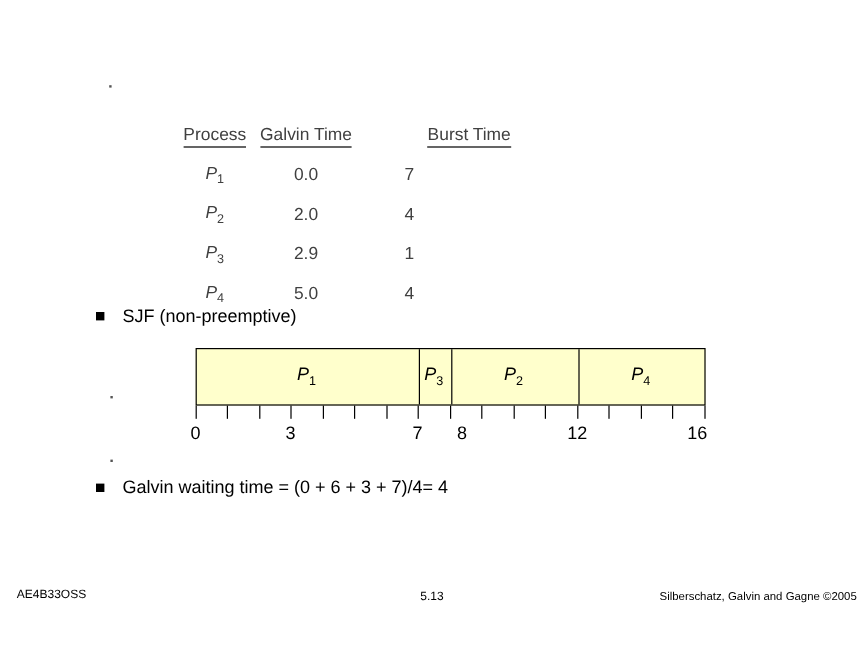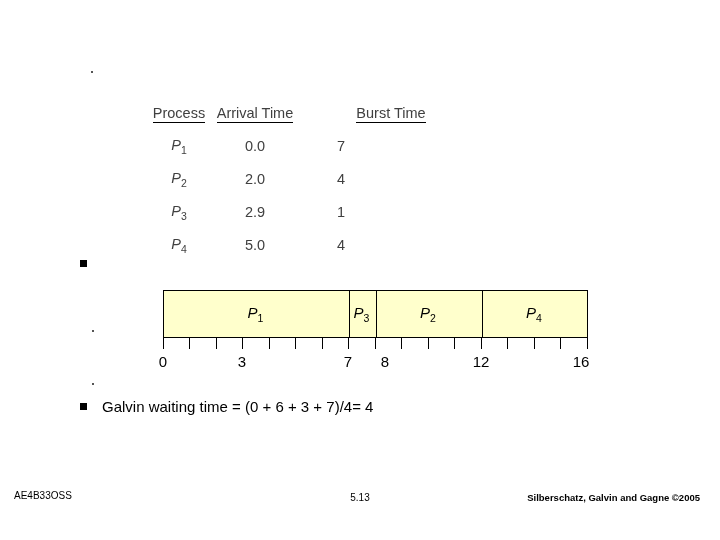--- a/index.html
+++ b/index.html
@@ -164,44 +164,44 @@
     position: absolute;
     left: 0;
     top: 492px;
     width: 720px;
     text-align: center;
     font-size: 10px;
     color: #000000;
   }
   .footer-right {
     position: absolute;
-    right: 20px;
+    right: 6px;
     top: 492px;
     font-size: 9.5px;
-    font-weight: bold;
+    font-weight: normal;
     color: #000000;
     white-space: nowrap;
   }
 </style>
 </head>
 <body>
 
 <div class="slide">
 
 
   <div class="dot" style="left:91px; top:71px;"></div>
   <div class="dot" style="left:92px; top:330px;"></div>
   <div class="dot" style="left:92px; top:383px;"></div>
 
   <div class="proc-table">
     <table>
       <thead>
         <tr>
           <th class="col-proc"><span class="hdr">Process</span></th>
-          <th class="col-arr"><span class="hdr">Arrival Time</span></th>
+          <th class="col-arr"><span class="hdr">Galvin Time</span></th>
           <th class="col-gap"></th>
           <th class="col-burst"><span class="hdr">Burst Time</span></th>
         </tr>
       </thead>
       <tbody>
         <tr>
           <td><span class="pname"><span>P</span><sub>1</sub></span></td>
           <td>0.0</td>
           <td></td>
           <td style="text-align:left; padding-left:6px;">7</td>
@@ -223,20 +223,21 @@
           <td>5.0</td>
           <td></td>
           <td style="text-align:left; padding-left:6px;">4</td>
         </tr>
       </tbody>
     </table>
   </div>
 
   <div class="bullet-row" style="left:80px; top:255px; width:400px; height:20px;">
     <span class="bullet-sq"></span>
+    <span class="bullet-text">SJF (non-preemptive)</span>
   </div>
 
   <div class="gantt">
     <div class="gantt-div" style="left:185px;"></div>
     <div class="gantt-div" style="left:212px;"></div>
     <div class="gantt-div" style="left:318px;"></div>
   </div>
   <div class="gantt-label" style="left:163px; top:304px; width:185px;"><span>P</span><sub>1</sub></div>
   <div class="gantt-label" style="left:348px; top:304px; width:27px;"><span>P</span><sub>3</sub></div>
   <div class="gantt-label" style="left:375px; top:304px; width:106px;"><span>P</span><sub>2</sub></div>

